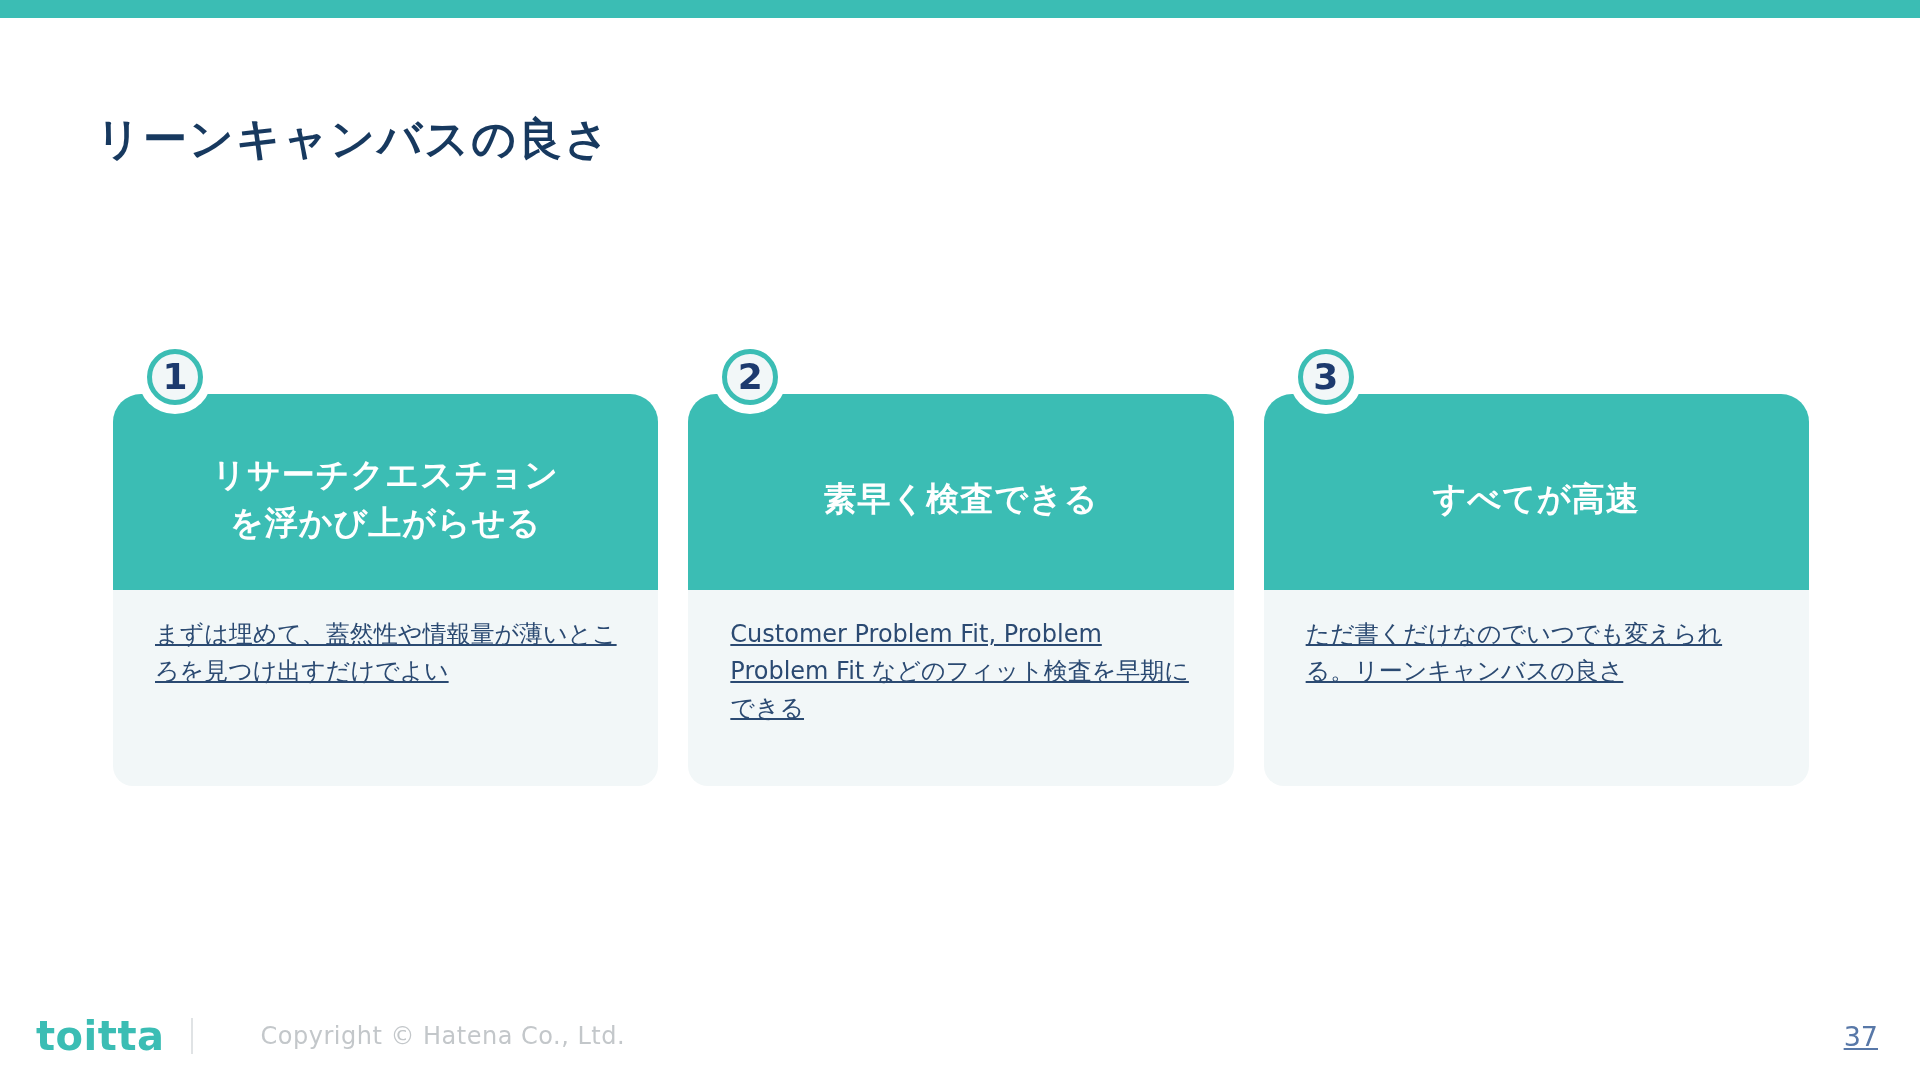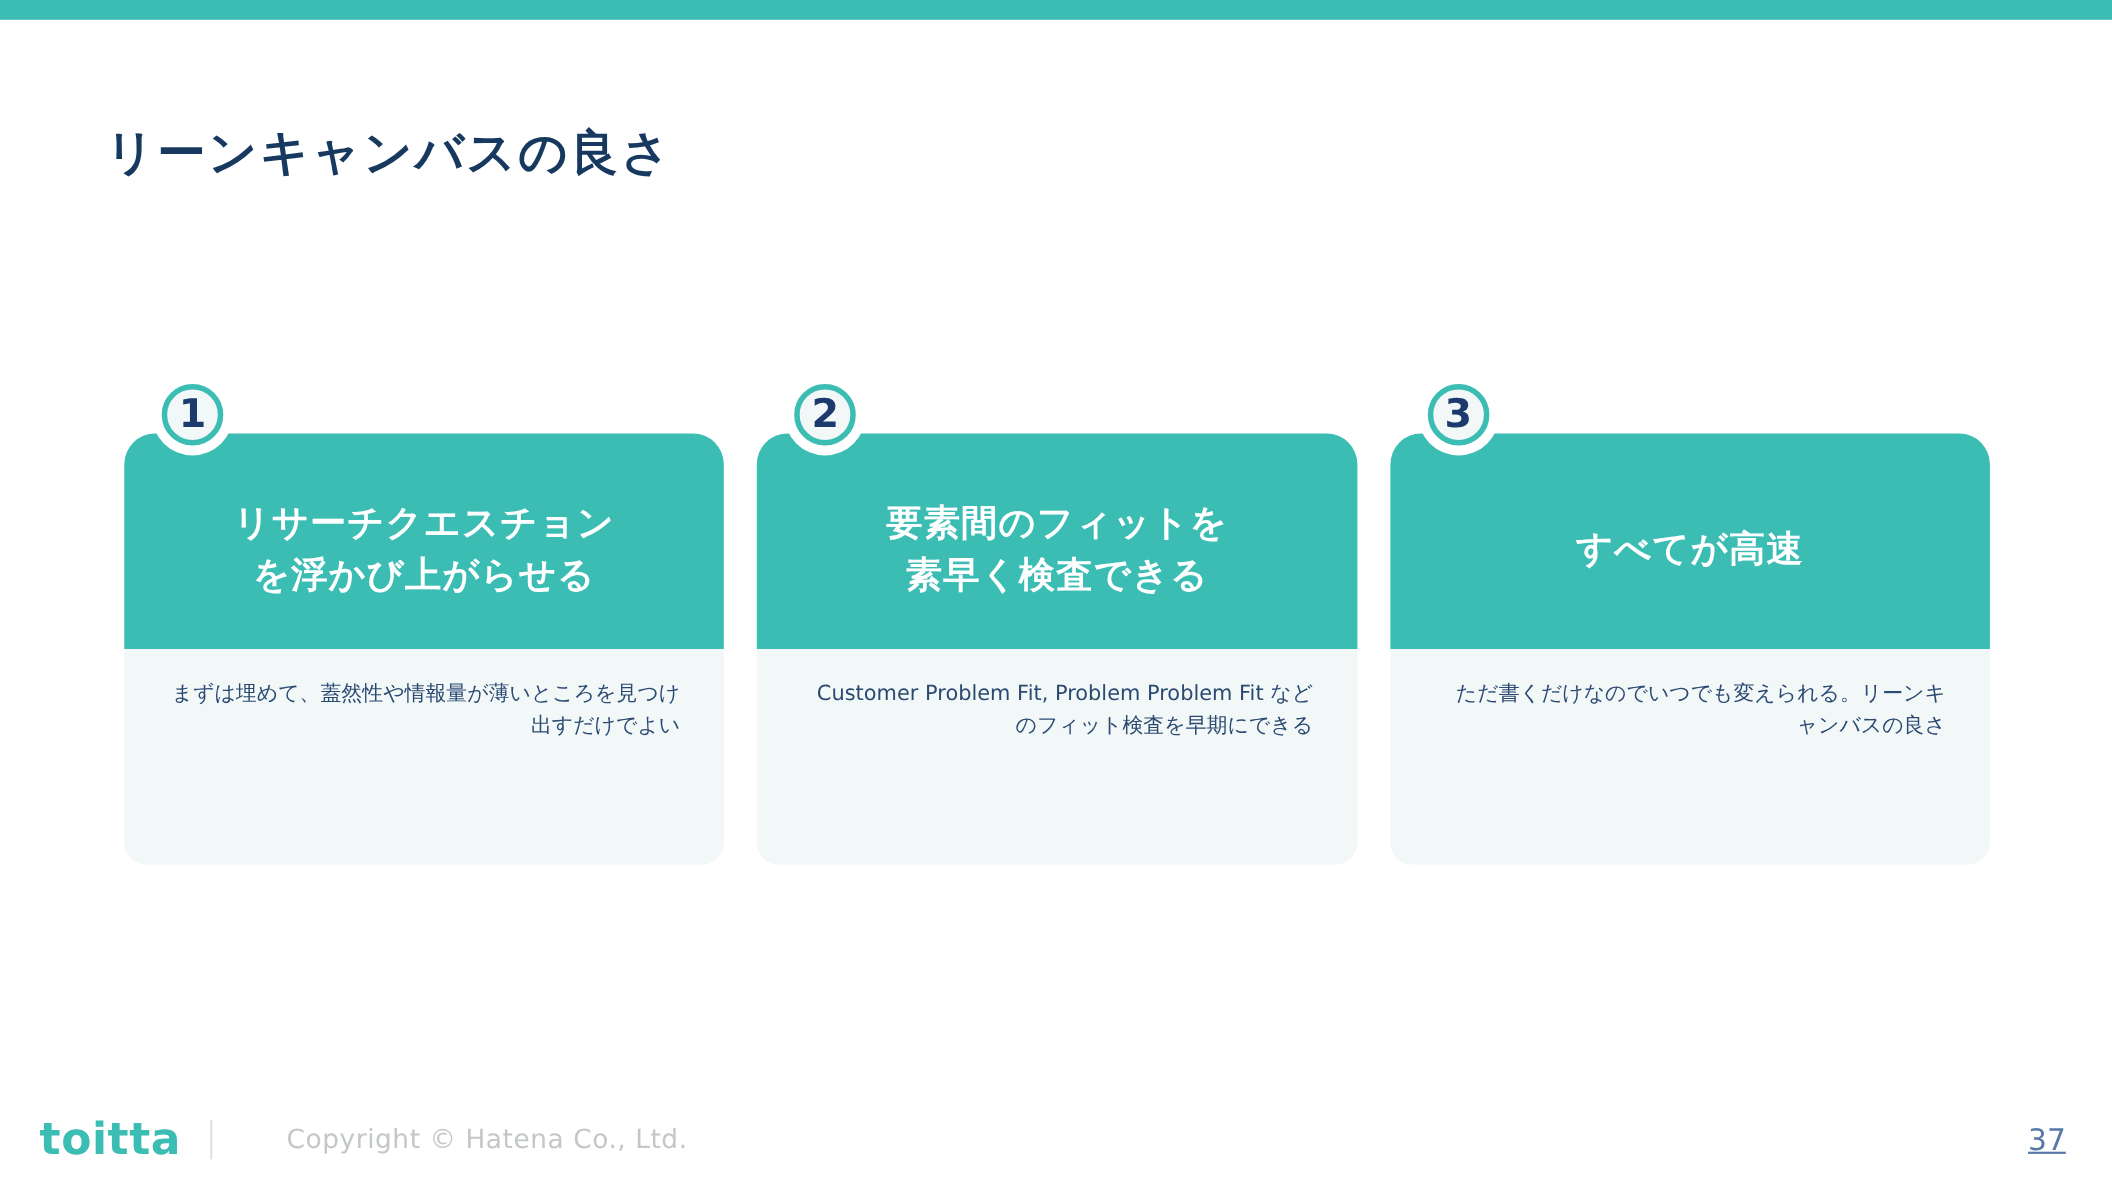--- a/index.html
+++ b/index.html
@@ -70,23 +70,24 @@
     padding-top:14px;
   }
   .card-heading span{display:block;}
   .card-body{
     height:196px;
     background:var(--card-body-bg,#f2f7f8);
     border-radius:0 0 20px 20px;
     padding:26px 40px 0 42px;
   }
   .card-text{
-    font-size:19px;line-height:1.55;
+    font-size:24px;line-height:1.55;
     color:var(--body-text,#2b4a72);
-    text-align:right;
+    text-align:left;
+    text-decoration:underline;
   }
   .footer{
     position:absolute;left:36px;bottom:18px;
     display:flex;align-items:center;
     height:52px;
   }
   .logo{
     font-size:40px;font-weight:800;
     color:var(--accent-teal,#3bbdb4);
     letter-spacing:0.5px;
@@ -133,21 +134,20 @@
       <p class="card-text">まずは埋めて、蓋然性や情報量が薄いところを見つけ出すだけでよい</p>
     </div>
   </section>
 
   <section class="card">
     <div class="badge">
       <span class="badge-num">2</span>
     </div>
     <div class="card-header">
       <h2 class="card-heading">
-        <span>要素間のフィットを</span>
         <span>素早く検査できる</span>
       </h2>
     </div>
     <div class="card-body">
       <p class="card-text">Customer Problem Fit, Problem Problem Fit などのフィット検査を早期にできる</p>
     </div>
   </section>
 
   <section class="card">
     <div class="badge">

